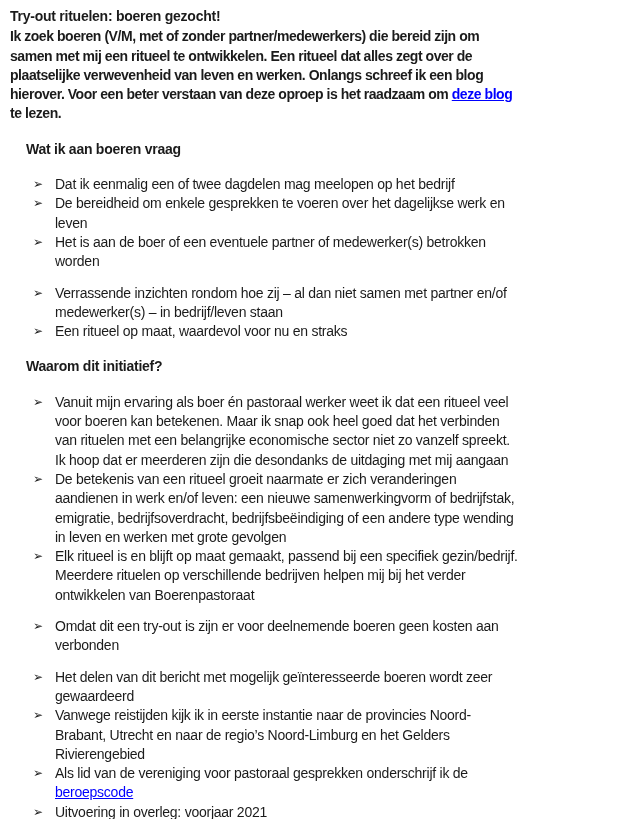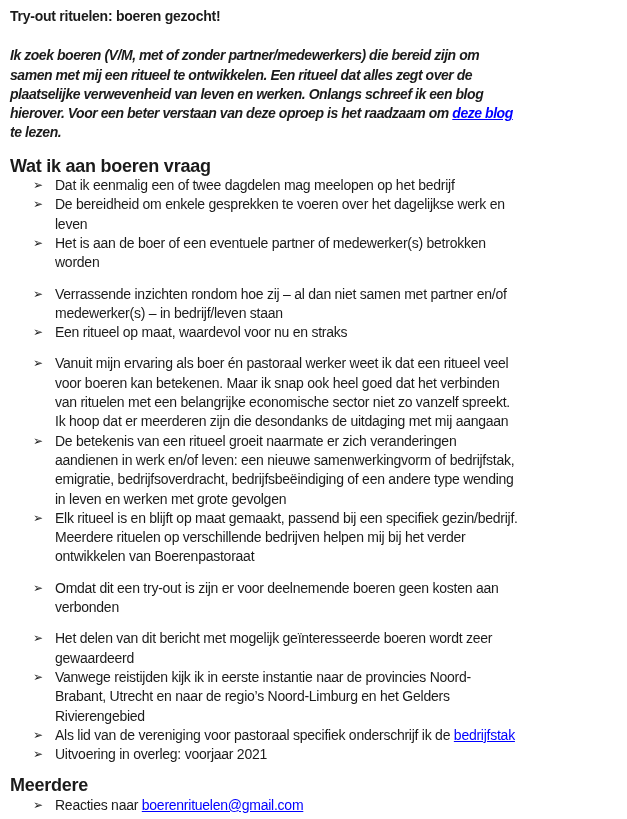--- a/index.html
+++ b/index.html
@@ -21,28 +21,27 @@
     padding: 7px 10px 0 10px;
   }
   .doc-title {
     font-weight: 700;
     margin: 0;
     font-size: 14px;
   }
   .intro {
     font-weight: 700;
     letter-spacing: -0.45px;
-    margin-top: 20px;
-    font-style: italic;
+    margin-top: 1px;
   }
   section { margin-top: 12px; }
   .section-heading {
     font-weight: 700;
-    font-size: 18px;
-    margin: 0;
+    font-size: 14px;
+    margin: 16px;
   }
   ul.bullets {
     list-style: none;
     margin: 0;
     padding: 0;
   }
   ul.bullets li { display: flex; }
   .marker {
     flex: 0 0 45px;
     box-sizing: border-box;
@@ -94,20 +93,21 @@
           <span class="bullet-text">Verrassende inzichten rondom hoe zij – al dan niet samen met partner en/of medewerker(s) – in bedrijf/leven staan</span>
         </li>
       <li>
           <span class="marker">➢</span>
           <span class="bullet-text">Een ritueel op maat, waardevol voor nu en straks</span>
         </li>
     </ul>
   </section>
 
   <section>
+    <p class="section-heading">Waarom dit initiatief?</p>
     <ul class="bullets">
       <li>
           <span class="marker">➢</span>
           <span class="bullet-text">Vanuit mijn ervaring als boer én pastoraal werker weet ik dat een ritueel veel voor boeren kan betekenen. Maar ik snap ook heel goed dat het verbinden van rituelen met een belangrijke economische sector niet zo vanzelf spreekt. Ik hoop dat er meerderen zijn die desondanks de uitdaging met mij aangaan</span>
         </li>
       <li>
           <span class="marker">➢</span>
           <span class="bullet-text">De betekenis van een ritueel groeit naarmate er zich veranderingen aandienen in werk en/of leven: een nieuwe samenwerkingvorm of bedrijfstak, emigratie, bedrijfsoverdracht, bedrijfsbeëindiging of een andere type wending in leven en werken met grote gevolgen</span>
         </li>
       <li>
@@ -131,21 +131,21 @@
       <li>
           <span class="marker">➢</span>
           <span class="bullet-text">Het delen van dit bericht met mogelijk geïnteresseerde boeren wordt zeer gewaardeerd</span>
         </li>
       <li>
           <span class="marker">➢</span>
           <span class="bullet-text">Vanwege reistijden kijk ik in eerste instantie naar de provincies Noord-Brabant, Utrecht en naar de regio’s Noord-Limburg en het Gelders Rivierengebied</span>
         </li>
       <li>
           <span class="marker">➢</span>
-          <span class="bullet-text"><span>Als lid van de vereniging voor pastoraal specifiek onderschrijf ik de </span><a class="doc-link">bedrijfstak</a><span></span></span>
+          <span class="bullet-text"><span>Als lid van de vereniging voor pastoraal gesprekken onderschrijf ik de </span><a class="doc-link">beroepscode</a><span></span></span>
         </li>
       <li>
           <span class="marker">➢</span>
           <span class="bullet-text">Uitvoering in overleg: voorjaar 2021</span>
         </li>
     </ul>
   </section>
 
   <section>
     <p class="section-heading">Meerdere</p>

